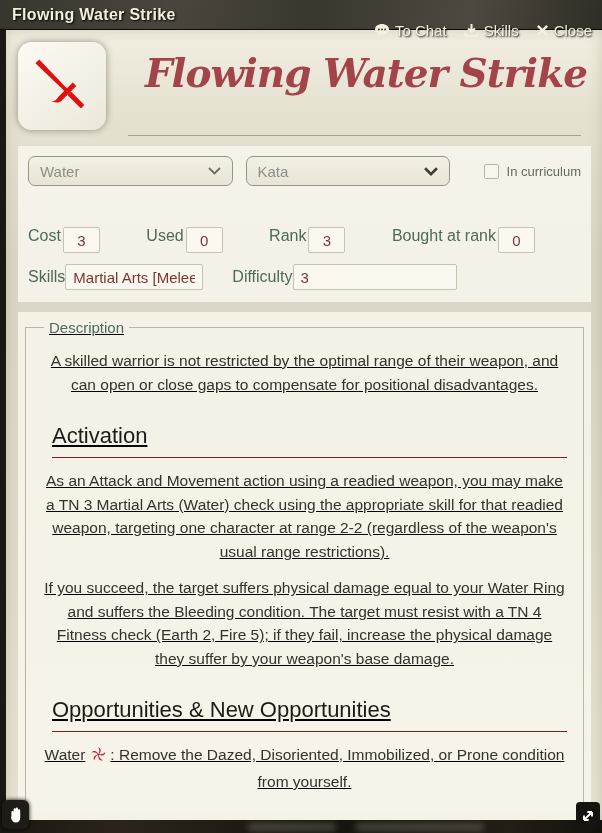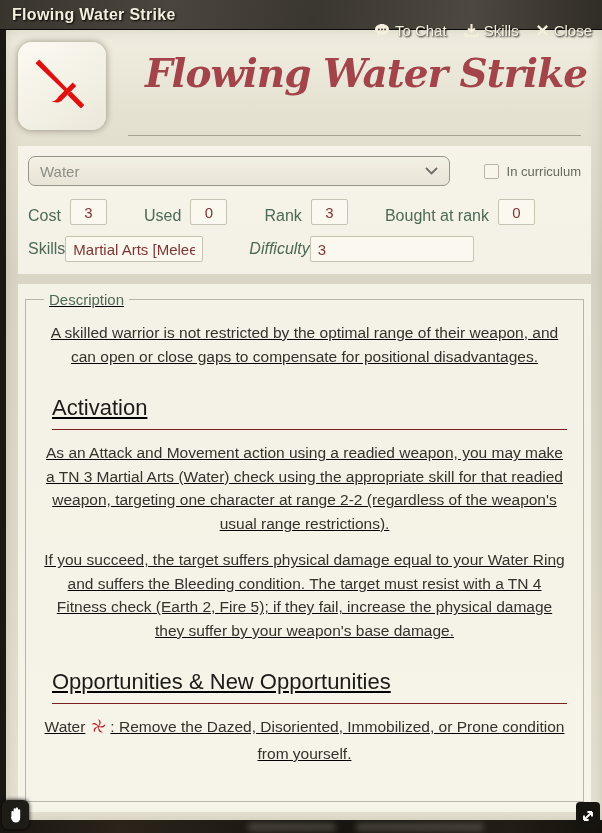--- a/index.html
+++ b/index.html
@@ -52,30 +52,30 @@
     color:#8e8e86;font-size:15px;
     display:flex;align-items:center;justify-content:space-between;padding:0 11px;
   }
   .chk-group{flex:0 0 118px;display:flex;align-items:center;gap:8px;justify-content:flex-end;cursor:pointer;}
   input[type=checkbox]{
     appearance:none;-webkit-appearance:none;width:15px;height:15px;margin:0;cursor:pointer;
     border:1px solid #b9b6a8;background:#f8f6eb;border-radius:2px;
   }
   .chk-label{font-size:13px;color:#666a5e;}
   .numbers-row{justify-content:space-between;padding-right:46px;margin-bottom:11px;}
-  .num-pair{display:flex;align-items:flex-end;gap:9px;}
+  .num-pair{display:flex;align-items:flex-start;gap:2px;margin-top:28px;}
   .lbl{color:#4d6a58;font-size:16px;}
   input[type=text]{
     border:1px solid #c7c3b3;background:#fbf9ef;color:#7e3434;
     font-size:15px;font-family:inherit;border-radius:2px;padding:0 7px;box-sizing:border-box;height:26px;
   }
   input.num{width:37px;text-align:center;padding:0;}
   .skills-row{}
   .skills-input{width:138px;}
-  .difficulty-lbl{margin-left:46px;font-style:italic;}
+  .difficulty-lbl{margin-left:29px;}
   .difficulty-input{width:164px;}
   
   .desc-panel{margin:0 2px;padding:7px;height:528px;box-sizing:border-box;overflow:hidden;text-decoration:underline;}
   fieldset{border:1px solid #b9b6a8;margin:0;padding:2px 14px 22px 14px;}
   legend{color:#4d6a58;font-size:15px;padding:0 5px;margin-left:4px;}
   .desc-panel p{color:#34322c;font-size:15.5px;line-height:1.52;margin:11px 2px 13px 2px;text-align:center;}
   .desc-panel h2{
     font-size:22px;font-weight:normal;color:#1c1b18;
     margin:27px 2px 11px 12px;padding-bottom:8px;border-bottom:1px solid #7b2022;
   }
@@ -144,20 +144,26 @@
       <h1>Flowing Water Strike</h1>
       <div class="header-rule"></div>
     </div>
 
     <section class="panel fields-panel">
       <div class="row selects-row">
         <div class="pseudo-select" role="listbox">
           <span>Water</span>
           <svg width="13" height="8" viewBox="0 0 13 8">
             <path d="M1 1l5.5 5.5L12 1" stroke="#6d6d66" stroke-width="1.8" fill="none"></path>
+          </svg>
+        </div>
+        <div class="pseudo-select" role="listbox">
+          <span>Kata</span>
+          <svg width="14" height="9" viewBox="0 0 13 8">
+            <path d="M1 1l5.5 5.5L12 1" stroke="#3c3c36" stroke-width="2.4" fill="none"></path>
           </svg>
         </div>
         <label class="chk-group">
           <input type="checkbox" style="">
           <span class="chk-label">In curriculum</span>
         </label>
       </div>
 
       <div class="row numbers-row">
         <div class="num-pair">

